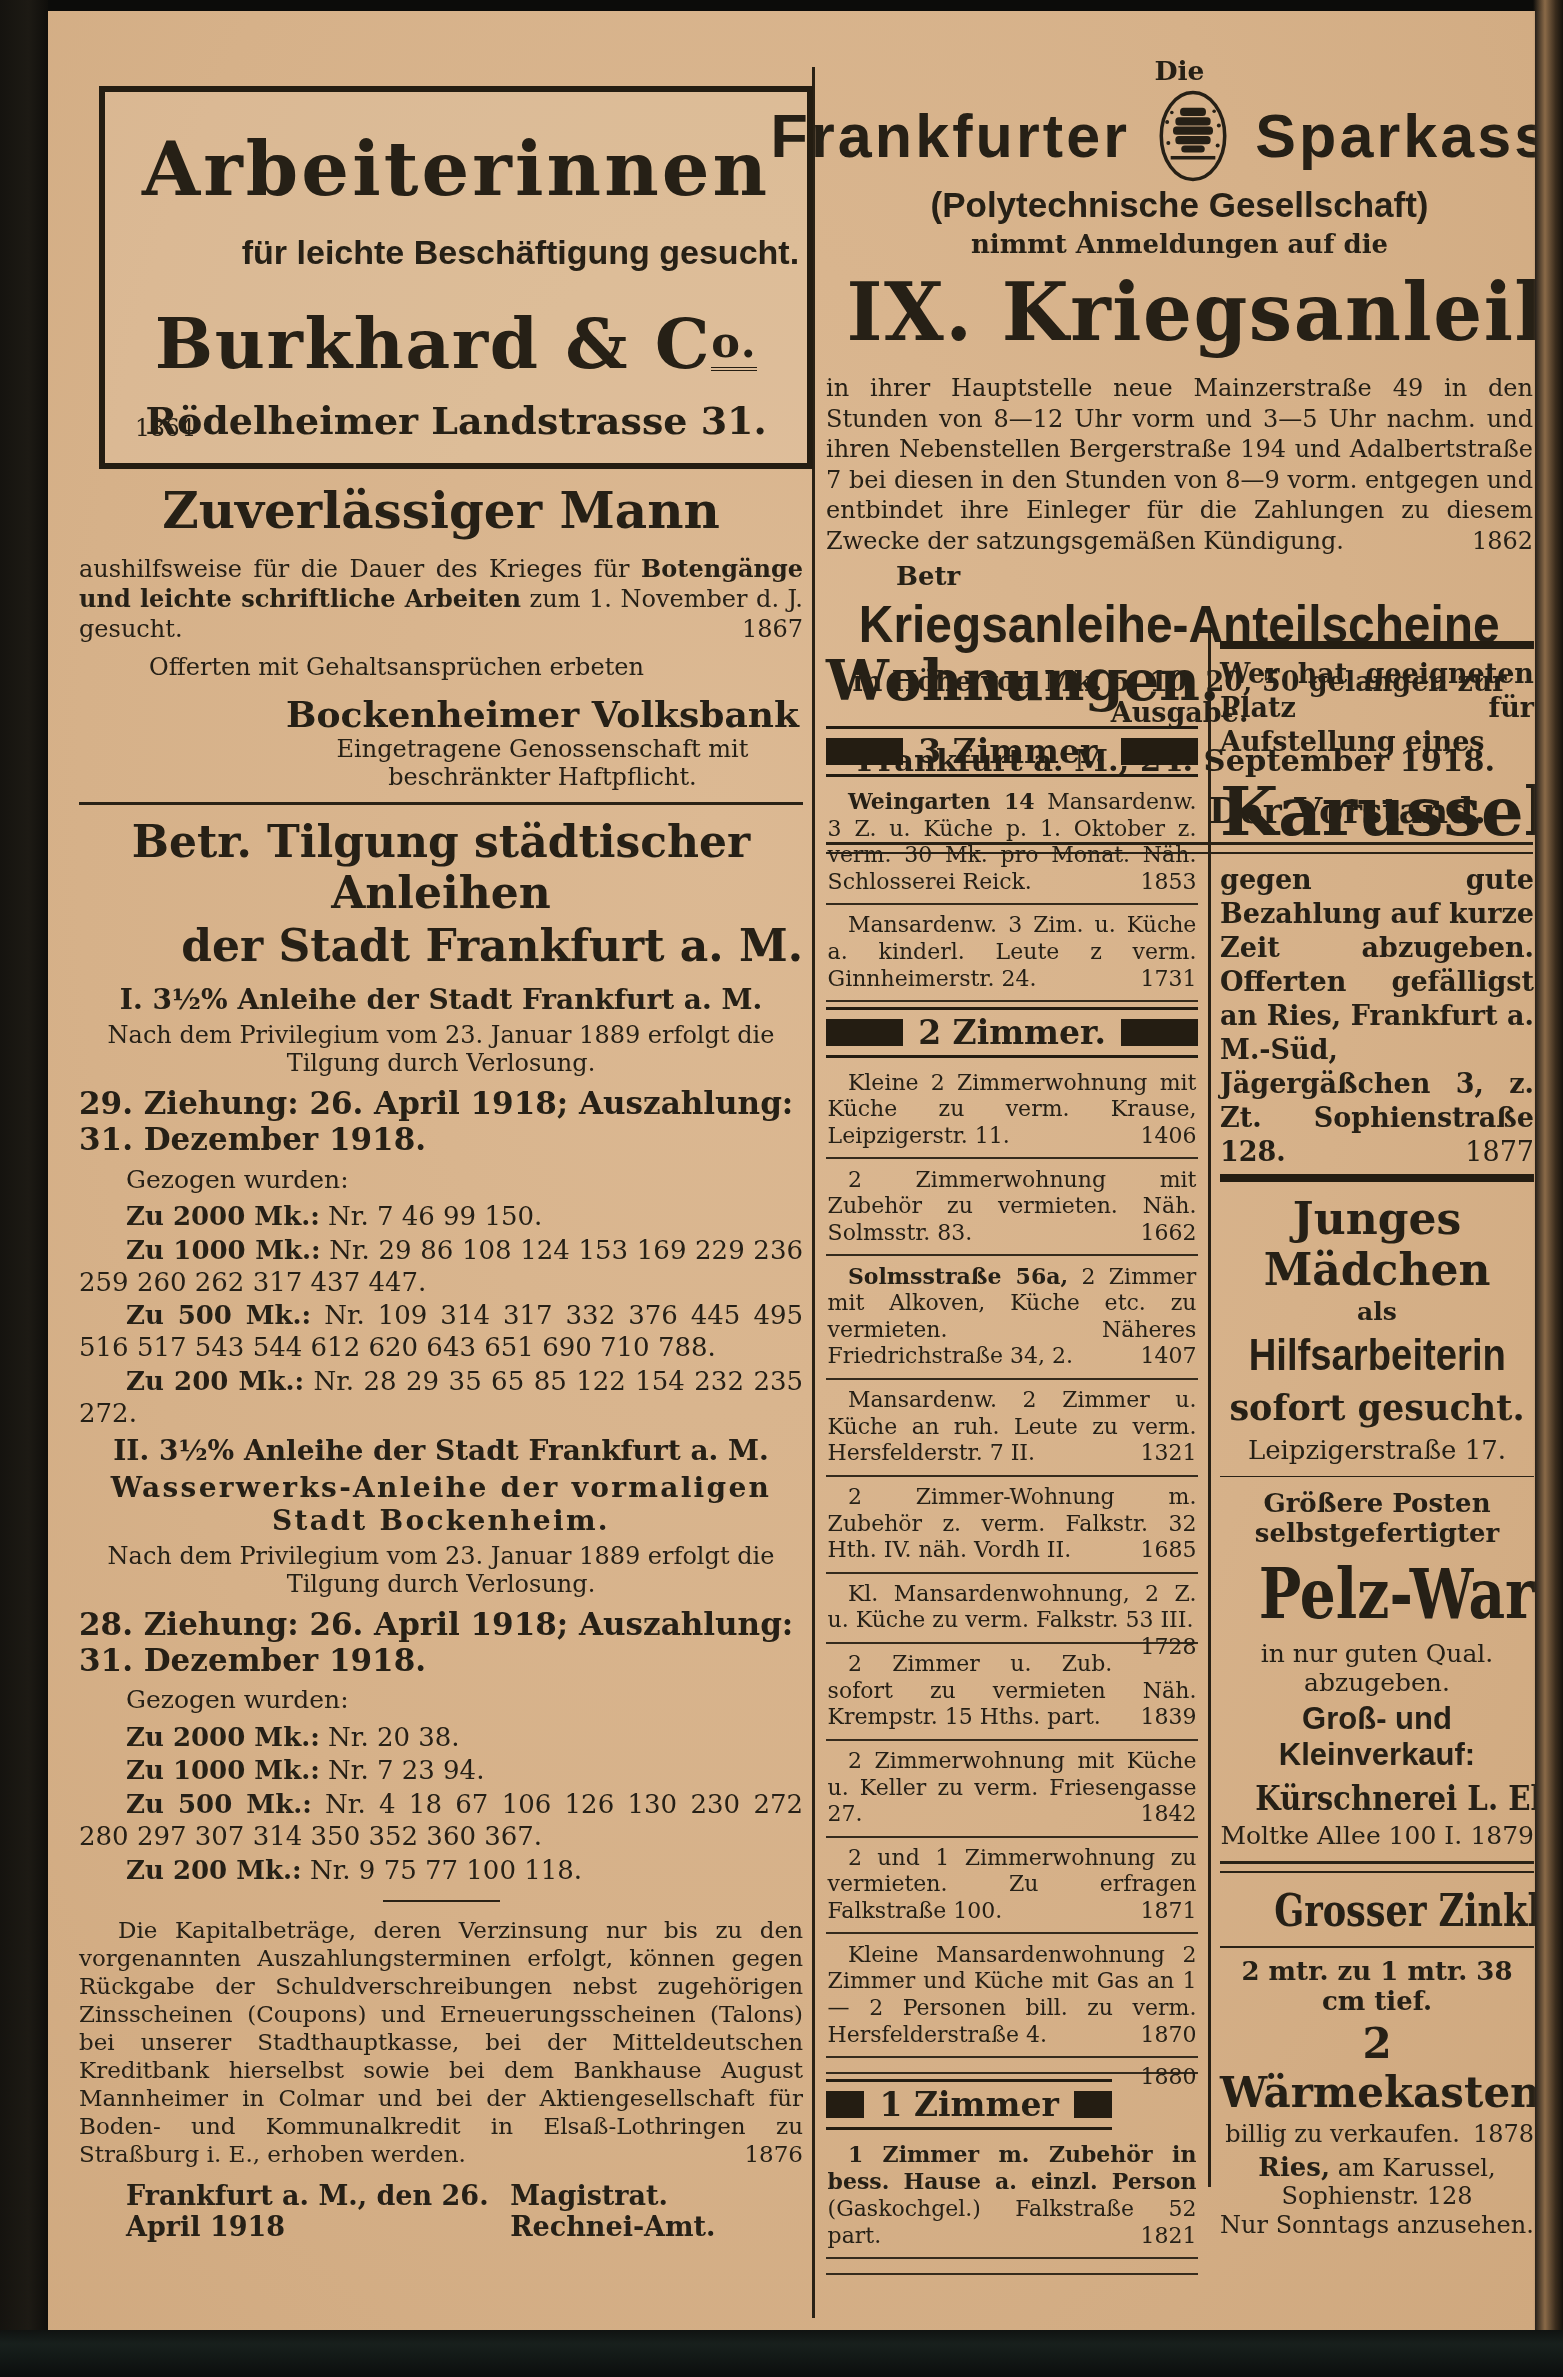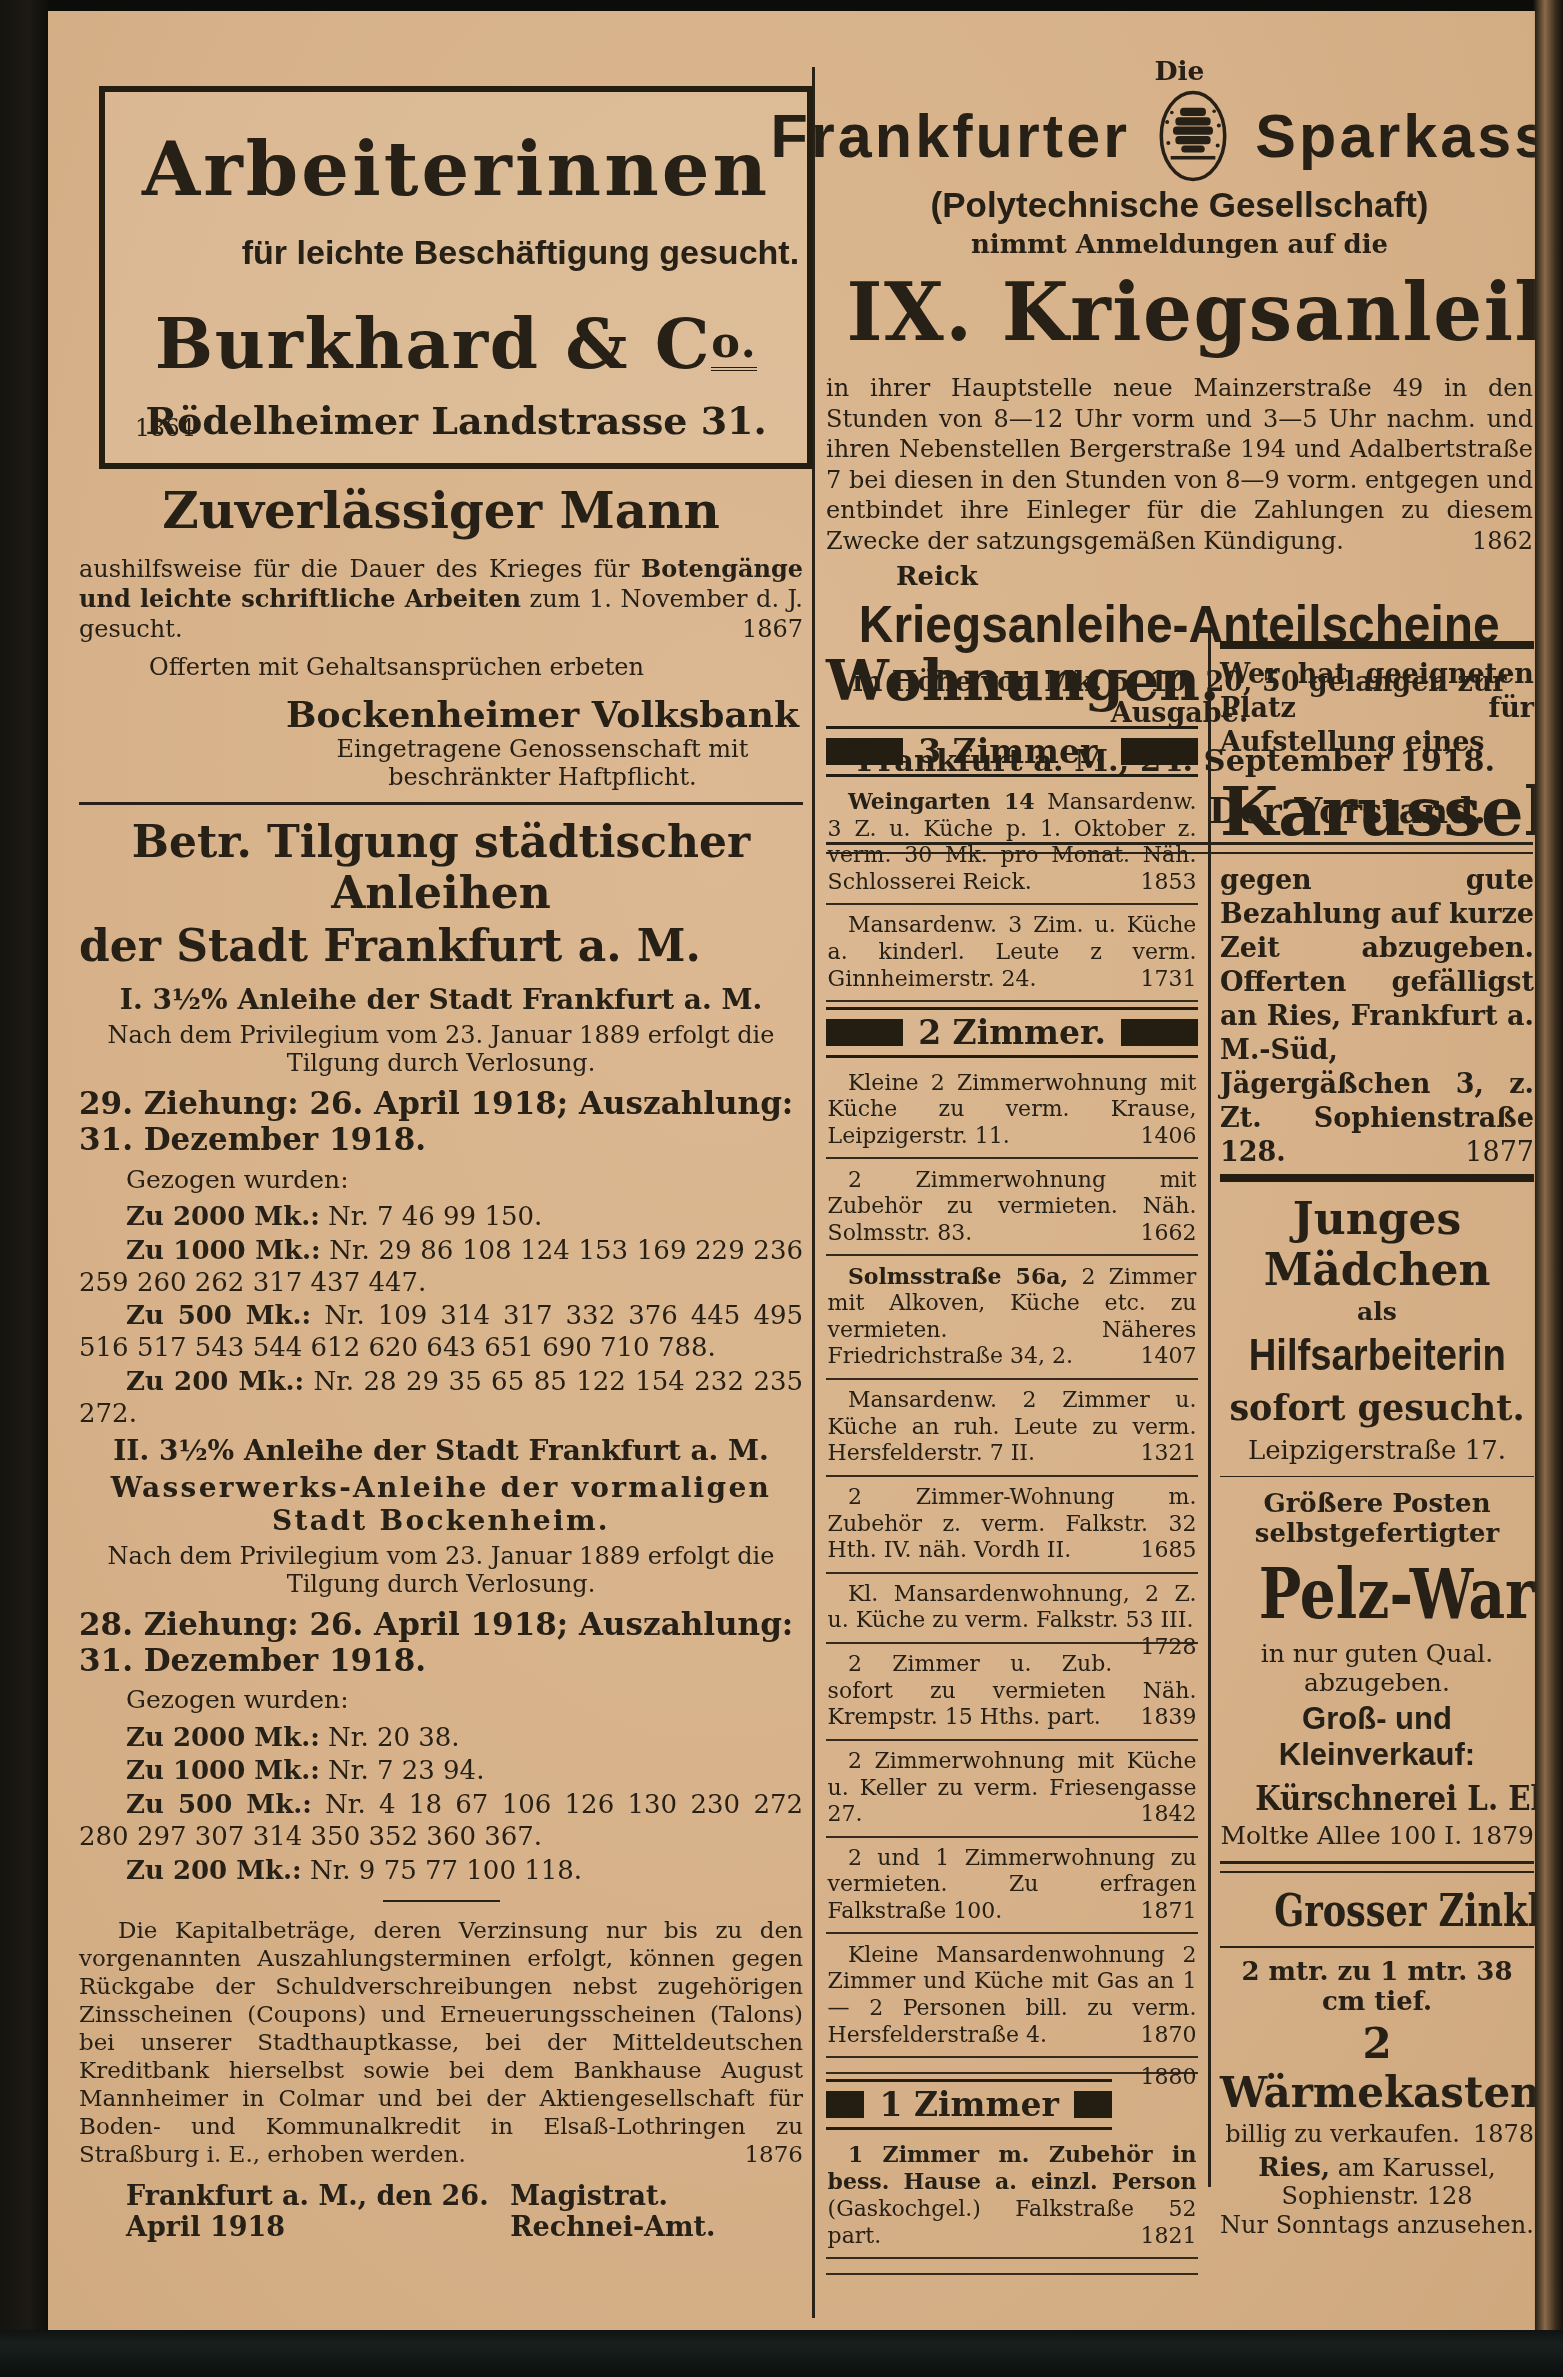--- a/index.html
+++ b/index.html
@@ -32,21 +32,21 @@
   .arb-addr-line{position:relative;font-size:38px;font-weight:bold;margin-top:14px;}
   .arb-year{position:absolute;left:22px;bottom:1.6px;font-size:23.4px;font-weight:normal;}
   .zuv{margin-top:12px;}
   .zuv h2{text-align:center;font-size:50px;margin:0 0 14px;font-weight:bold;}
   .zuv p{font-size:24px;line-height:30px;margin:0;text-align:justify;}
   .zuv .offer{margin:7.8px 0 0 70px;}
   .zuv .bank{font-size:36px;font-weight:bold;text-align:center;margin:11px 0 0 203px;}
   .zuv .bank-sub{font-size:24px;text-align:center;margin-left:203px;}
   .tilg{margin-top:6.3px;}
   .tilg .t1{font-size:44px;font-weight:bold;text-align:center;margin:4.7px 0 0;}
-  .tilg .t2{font-size:44px;font-weight:bold;text-align:left;margin:1.6px 0 12.5px;}
+  .tilg .t2{font-size:44px;font-weight:bold;text-align:right;margin:1.6px 0 12.5px;}
   .tilg .chead{font-size:28px;font-weight:bold;text-align:center;margin:4.7px 0;}
   .tilg .csub{font-size:28px;font-weight:bold;text-align:center;letter-spacing:2.3px;margin:3.1px 0;}
   .tilg .note{font-size:24px;text-align:center;margin:4.7px 0;}
   .tilg .draw{font-size:31px;font-weight:bold;margin:7.8px 0;}
   .tilg .gez{font-size:25px;margin:3.1px 0 6.3px 47px;}
   .tilg .row{font-size:26px;line-height:32px;margin:1.6px 0;text-align:justify;text-indent:47px;}
   .tilg .row .lead{font-weight:bold;}
   .tilg .minirule{width:117px;height:2.3px;background:#2a2216;margin:14px auto;}
   .tilg .closing{font-size:23px;line-height:28px;text-align:justify;margin:4.7px 0;text-indent:39px;}
   .tilg .dateline{display:flex;justify-content:space-between;font-size:27px;font-weight:bold;margin:12.5px 23.4px 7.8px 47px;}
@@ -184,21 +184,21 @@
                 <circle cx="48" cy="19" r="1.5"></circle>
               </g>
             </svg>
         </span>
         <span class="kbrand">Sparkasse</span>
       </div>
       <div class="kpoly">(Polytechnische Gesellschaft)</div>
       <div class="knimmt">nimmt Anmeldungen auf die</div>
       <div class="ktitle"><span class="condense" style="transform:scaleX(.95)">IX. Kriegsanleihe</span></div>
       <p class="kbody"><span>in ihrer Hauptstelle neue Mainzerstraße 49 in den Stunden von 8—12 Uhr vorm und 3—5 Uhr nachm. und ihren Nebenstellen Bergerstraße 194 und Adalbertstraße 7 bei diesen in den Stunden von 8—9 vorm. entgegen und entbindet ihre Einleger für die Zahlungen zu diesem Zwecke der satzungsgemäßen Kündigung.</span><span class="num">1862</span></p>
-      <div class="kauch">Reick</div>
+      <div class="kauch">Betr</div>
       <div class="ktitle2"><span class="condense" style="transform:scaleX(.92)">Kriegsanleihe-Anteilscheine</span></div>
       <div class="kmk">in Höhe von Mk. 5, 10, 20, 50 gelangen zur Ausgabe.</div>
       <div class="kdate">Frankfurt a. M., 24. September 1918.</div>
       <div class="ksig">Der Vorstand.</div>
       <div class="hr dbl"></div>
     </section>
 
     <section id="col-mid">
       <div class="mid-title">Wohnungen.</div>
       <div id="mid-list">

